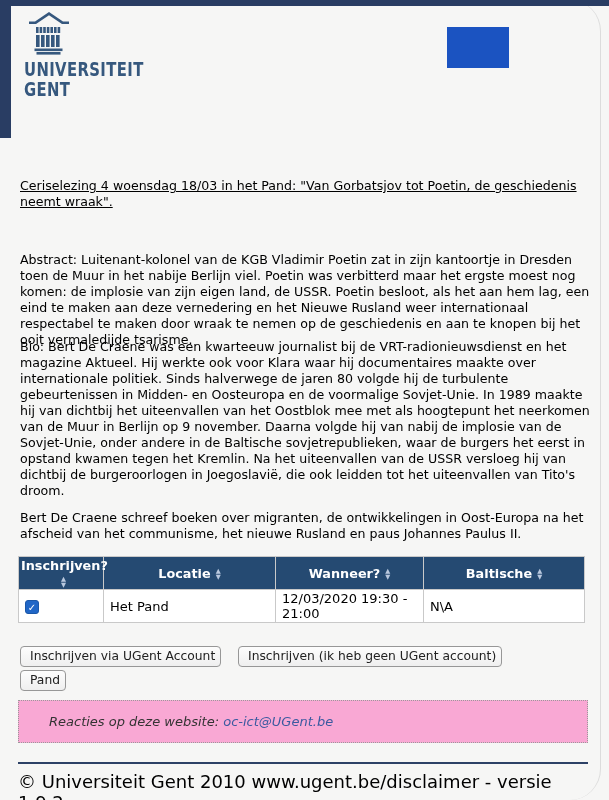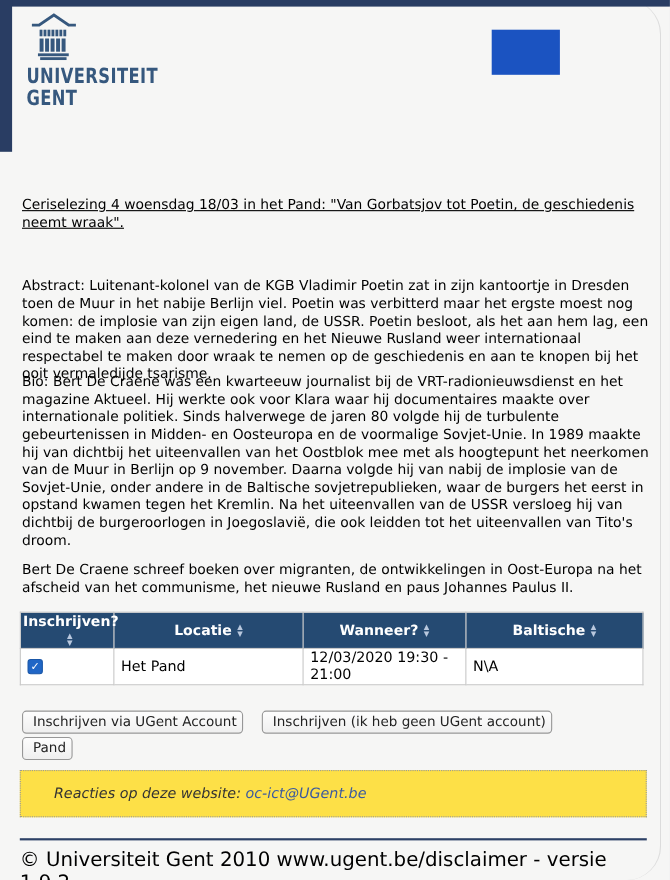--- a/index.html
+++ b/index.html
@@ -62,21 +62,21 @@
     background:linear-gradient(#fdfdfd,#efefef);
     border:1px solid #979797;border-radius:4px;
     padding:2px 5px 3px 9px;cursor:pointer;white-space:nowrap;
   }
   #btn-ugent{left:20px;top:646px;}
   #btn-noacct{left:238px;top:646px;text-align:right;}
   #btn-back{left:20px;top:670px;}
   
   .feedback{
     position:absolute;left:18px;top:700px;width:570px;
-    border:1px dotted #9a9a9a;background:#fde047;
+    border:1px dotted #9a9a9a;background:#f9a8d4;
     padding:13px 10px 13px 30px;font-size:13px;font-style:italic;color:#333;
   }
   .feedback a{color:var(--link_blue);text-decoration:none;font-style:italic;}
   
   .rule{position:absolute;left:18px;top:762px;width:570px;border-top:2px solid #2d4166;}
   .copyright{position:absolute;left:18px;top:771px;width:578px;font-size:18px;color:#000;}
 </style>
 </head>
 <body>
 

